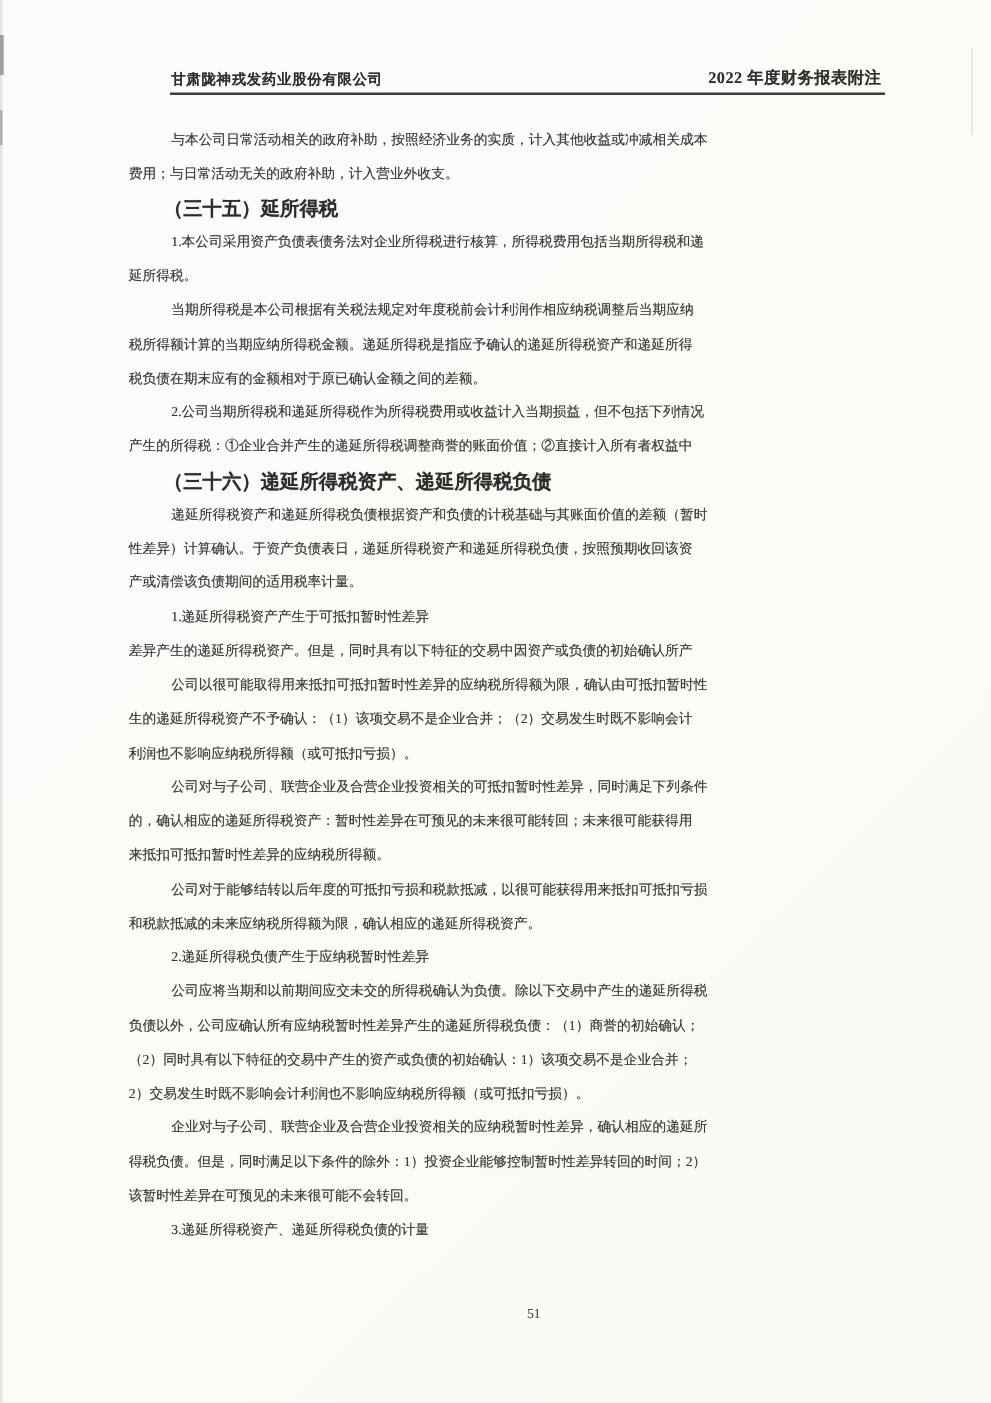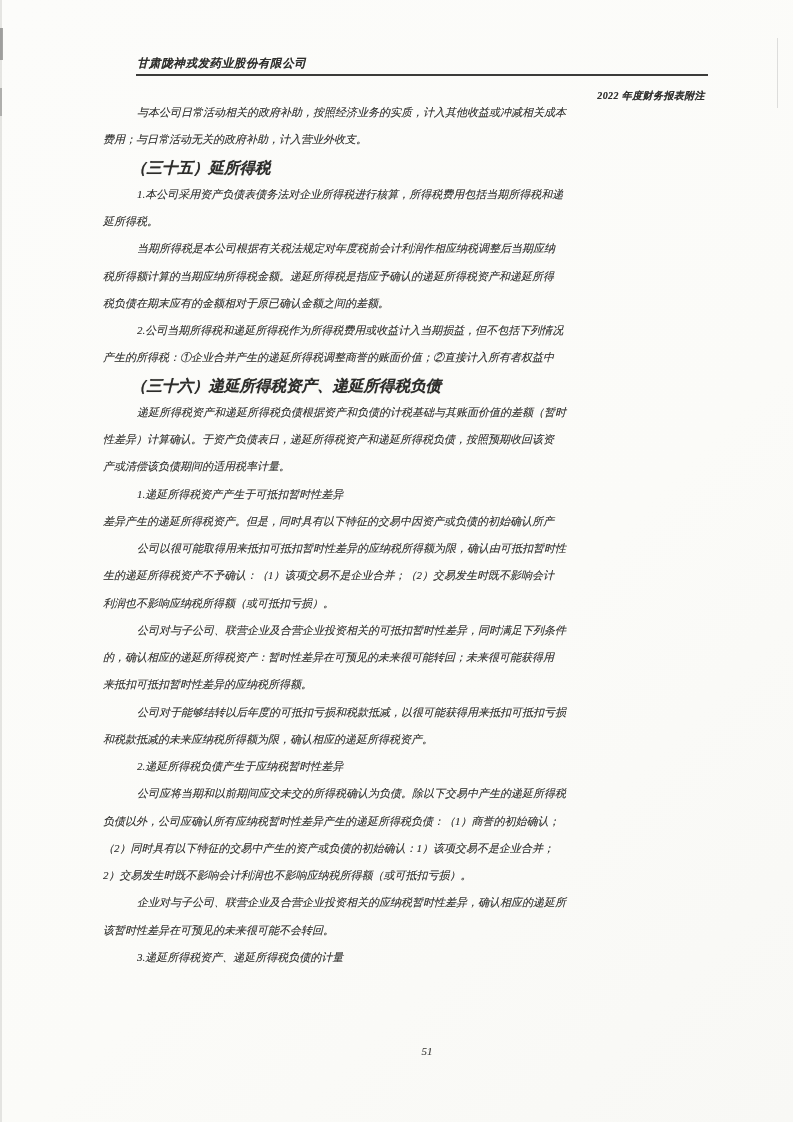--- a/index.html
+++ b/index.html
@@ -6,42 +6,40 @@
   body{
     width:793px;height:1122px;
     background:#e9e9e7;
     font-family:"Liberation Serif","DejaVu Serif",serif;
   }
   .page{
     position:relative;width:793px;height:1122px;
     background:linear-gradient(135deg,#fcfcfa 0%,#fbfbf8 60%,#f8f8f5 100%);
     overflow:hidden;
     color:#3a3a3a;
-    font-style:italic;
   }
   
   .scan-mark{position:absolute;background:#7a7a78;}
   .scan-mark-1{left:0;top:28px;width:3px;height:32px;opacity:.65;}
   .scan-mark-2{left:0;top:88px;width:2px;height:28px;opacity:.5;}
   .scan-edge-left{position:absolute;left:0;top:0;width:2px;height:1122px;background:rgba(90,90,88,.14);}
   .scan-streak-right{position:absolute;left:777px;top:38px;width:1px;height:70px;background:rgba(90,90,88,.18);}
 
   
   .header-company{
     position:absolute;left:137px;top:56px;
     font-size:11.5px;font-weight:bold;letter-spacing:.6px;color:#2f2f2d;
     text-shadow:0 0 .5px rgba(47,47,45,.55);
     white-space:nowrap;
   }
   .header-title{
     position:absolute;right:88px;top:53px;
-    font-size:10px;font-weight:bold;letter-spacing:.4px;color:#2f2f2d;
+    font-size:13px;font-weight:bold;letter-spacing:.4px;color:#2f2f2d;
     text-shadow:0 0 .5px rgba(47,47,45,.55);
     white-space:nowrap;
-    margin-top:36px;
   }
   .header-rule{
     position:absolute;left:136px;top:74px;width:572px;height:2px;
     background:#3c3c3a;
   }
 
   
   .lines{
     position:absolute;left:103px;top:99px;width:606px;
   }
@@ -107,20 +105,21 @@
       <div class="line">的，确认相应的递延所得税资产：暂时性差异在可预见的未来很可能转回；未来很可能获得用</div>
       <div class="line">来抵扣可抵扣暂时性差异的应纳税所得额。</div>
       <div class="line indent">公司对于能够结转以后年度的可抵扣亏损和税款抵减，以很可能获得用来抵扣可抵扣亏损</div>
       <div class="line">和税款抵减的未来应纳税所得额为限，确认相应的递延所得税资产。</div>
       <div class="line indent">2.递延所得税负债产生于应纳税暂时性差异</div>
       <div class="line indent">公司应将当期和以前期间应交未交的所得税确认为负债。除以下交易中产生的递延所得税</div>
       <div class="line">负债以外，公司应确认所有应纳税暂时性差异产生的递延所得税负债：（1）商誉的初始确认；</div>
       <div class="line">（2）同时具有以下特征的交易中产生的资产或负债的初始确认：1）该项交易不是企业合并；</div>
       <div class="line">2）交易发生时既不影响会计利润也不影响应纳税所得额（或可抵扣亏损）。</div>
       <div class="line indent">企业对与子公司、联营企业及合营企业投资相关的应纳税暂时性差异，确认相应的递延所</div>
+      <div class="line">得税负债。但是，同时满足以下条件的除外：1）投资企业能够控制暂时性差异转回的时间；2）</div>
       <div class="line">该暂时性差异在可预见的未来很可能不会转回。</div>
       <div class="line indent">3.递延所得税资产、递延所得税负债的计量</div>
     </main>
 
   <footer>
     <div class="page-num">51</div>
     <div class="doc-page-num">6-1-53</div>
   </footer>
 
 </div>

